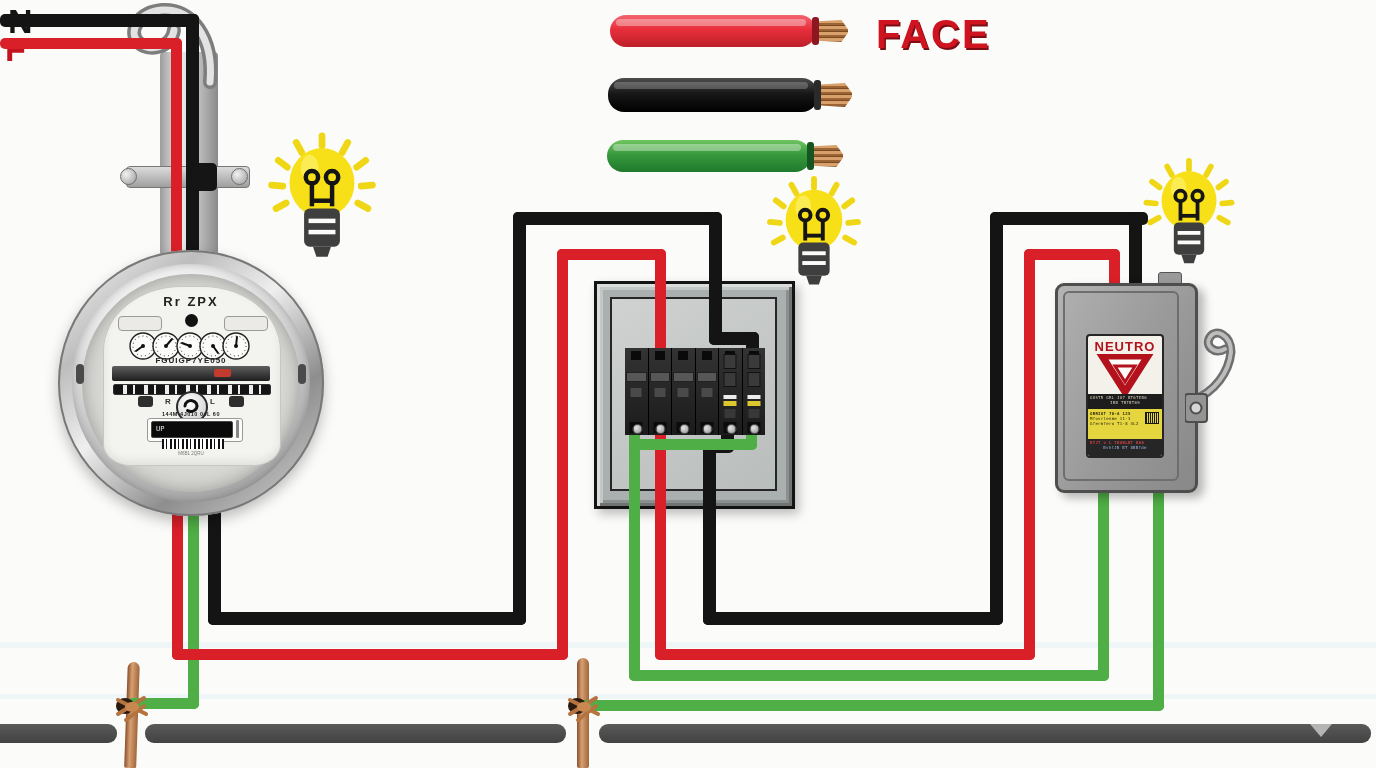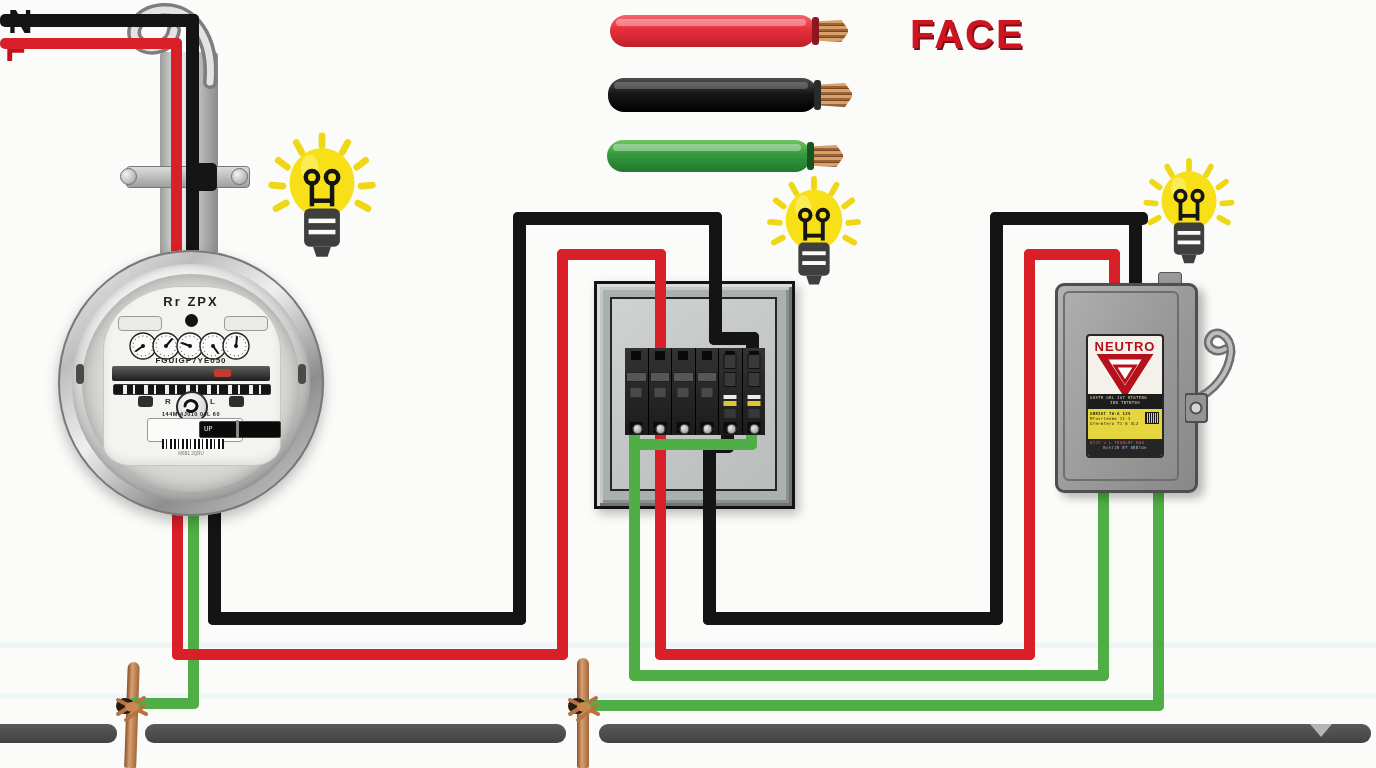--- a/index.html
+++ b/index.html
@@ -61,21 +61,21 @@
   <div class="band" style="top:694px;height:5px;"></div>
 
   <div class="abs" style="left:8px;top:2px;font-size:34px;font-weight:900;color:#141414;z-index:5;">N</div>
   <div class="abs" style="left:5px;top:30px;font-size:34px;font-weight:900;color:#c3131e;z-index:5;">F</div>
 
   <div class="cable" style="left:610px;top:15px;width:206px;height:32px;background:linear-gradient(180deg,#f46570,#e72f3b 45%,#bd1f2a);">
     <div class="shine"></div>
   </div>
   <div class="cutring" style="left:812px;top:17px;height:28px;background:#8d1620;"></div>
   <div class="strands" style="left:818px;top:20px;width:30px;height:22px;"></div>
-  <div class="leg-label" style="left:876px;top:12px;font-size:40px;color:#cf1420;text-shadow:1.5px 1.5px 0 #7c0d15;margin-left:34px;">FACE</div>
+  <div class="leg-label" style="left:876px;top:12px;font-size:40px;color:#cf1420;text-shadow:1.5px 1.5px 0 #7c0d15;">FACE</div>
 
   <div class="cable" style="left:608px;top:78px;width:210px;height:34px;background:linear-gradient(180deg,#4d4d4d,#181818 45%,#000);">
     <div class="shine" style="background:rgba(255,255,255,.22);"></div>
   </div>
   <div class="cutring" style="left:814px;top:80px;height:30px;background:#2a2a2a;"></div>
   <div class="strands" style="left:820px;top:83px;width:32px;height:24px;"></div>
 
   <div class="cable" style="left:607px;top:140px;width:204px;height:32px;background:linear-gradient(180deg,#6fc661,#37993d 45%,#1f7a2c);">
     <div class="shine"></div>
   </div>
@@ -290,21 +290,21 @@
   <div class="abs z6" style="left:165px;top:397px;font-size:8px;font-weight:bold;color:#333;">R</div>
   <div class="abs z6" style="left:210px;top:397px;font-size:8px;font-weight:bold;color:#333;">L</div>
   <div class="abs z6" style="left:176px;top:391px;width:28px;height:28px;border-radius:50%;border:2px solid #2a2a2a;
               background:radial-gradient(circle at 40% 35%,#ffffff,#c9c9c9);">
     <svg width="28" height="28" viewBox="0 0 28 28" style="position:absolute;left:-2px;top:-2px;">
       <path d="M9,15 a6,5.5 0 1 1 2.5,4.5" fill="none" stroke="#111" stroke-width="3" stroke-linecap="round"></path>
     </svg>
   </div>
   <div class="mtxt z6" style="left:110px;top:411px;width:162px;font-size:5.5px;font-weight:bold;letter-spacing:.5px;">144M-4J010 04L 60</div>
   <div class="abs z6" style="left:147px;top:418px;width:94px;height:22px;background:#fbfbfa;border:1px solid #999;border-radius:3px;"></div>
-  <div class="abs z6" style="left:151px;top:421px;width:80px;height:15px;background:#0a0a0a;border:1px solid #444;border-radius:2px;margin-left:48px;">
+  <div class="abs z6" style="left:151px;top:421px;width:80px;height:15px;background:#0a0a0a;border:1px solid #444;border-radius:2px;">
     <span style="position:absolute;left:4px;top:3px;font-size:7px;color:#e8e8e8;font-family:'DejaVu Sans Mono',monospace;">UP</span>
   </div>
   <div class="abs z6" style="left:236px;top:420px;width:3px;height:18px;background:#888;border-radius:1px;"></div>
   <div class="abs z6" style="left:162px;top:439px;width:62px;height:10px;
               background:repeating-linear-gradient(90deg,#111 0 2px,#fff 2px 4px,#111 4px 5px,#fff 5px 8px,#111 8px 10px,#fff 10px 12px);"></div>
   <div class="mtxt z6" style="left:140px;top:451px;width:102px;font-size:4.5px;color:#777;">M6B1 2QRU</div>
 
   <div class="pframe"></div>
   <div class="pface"></div>
   <div class="bblock">

